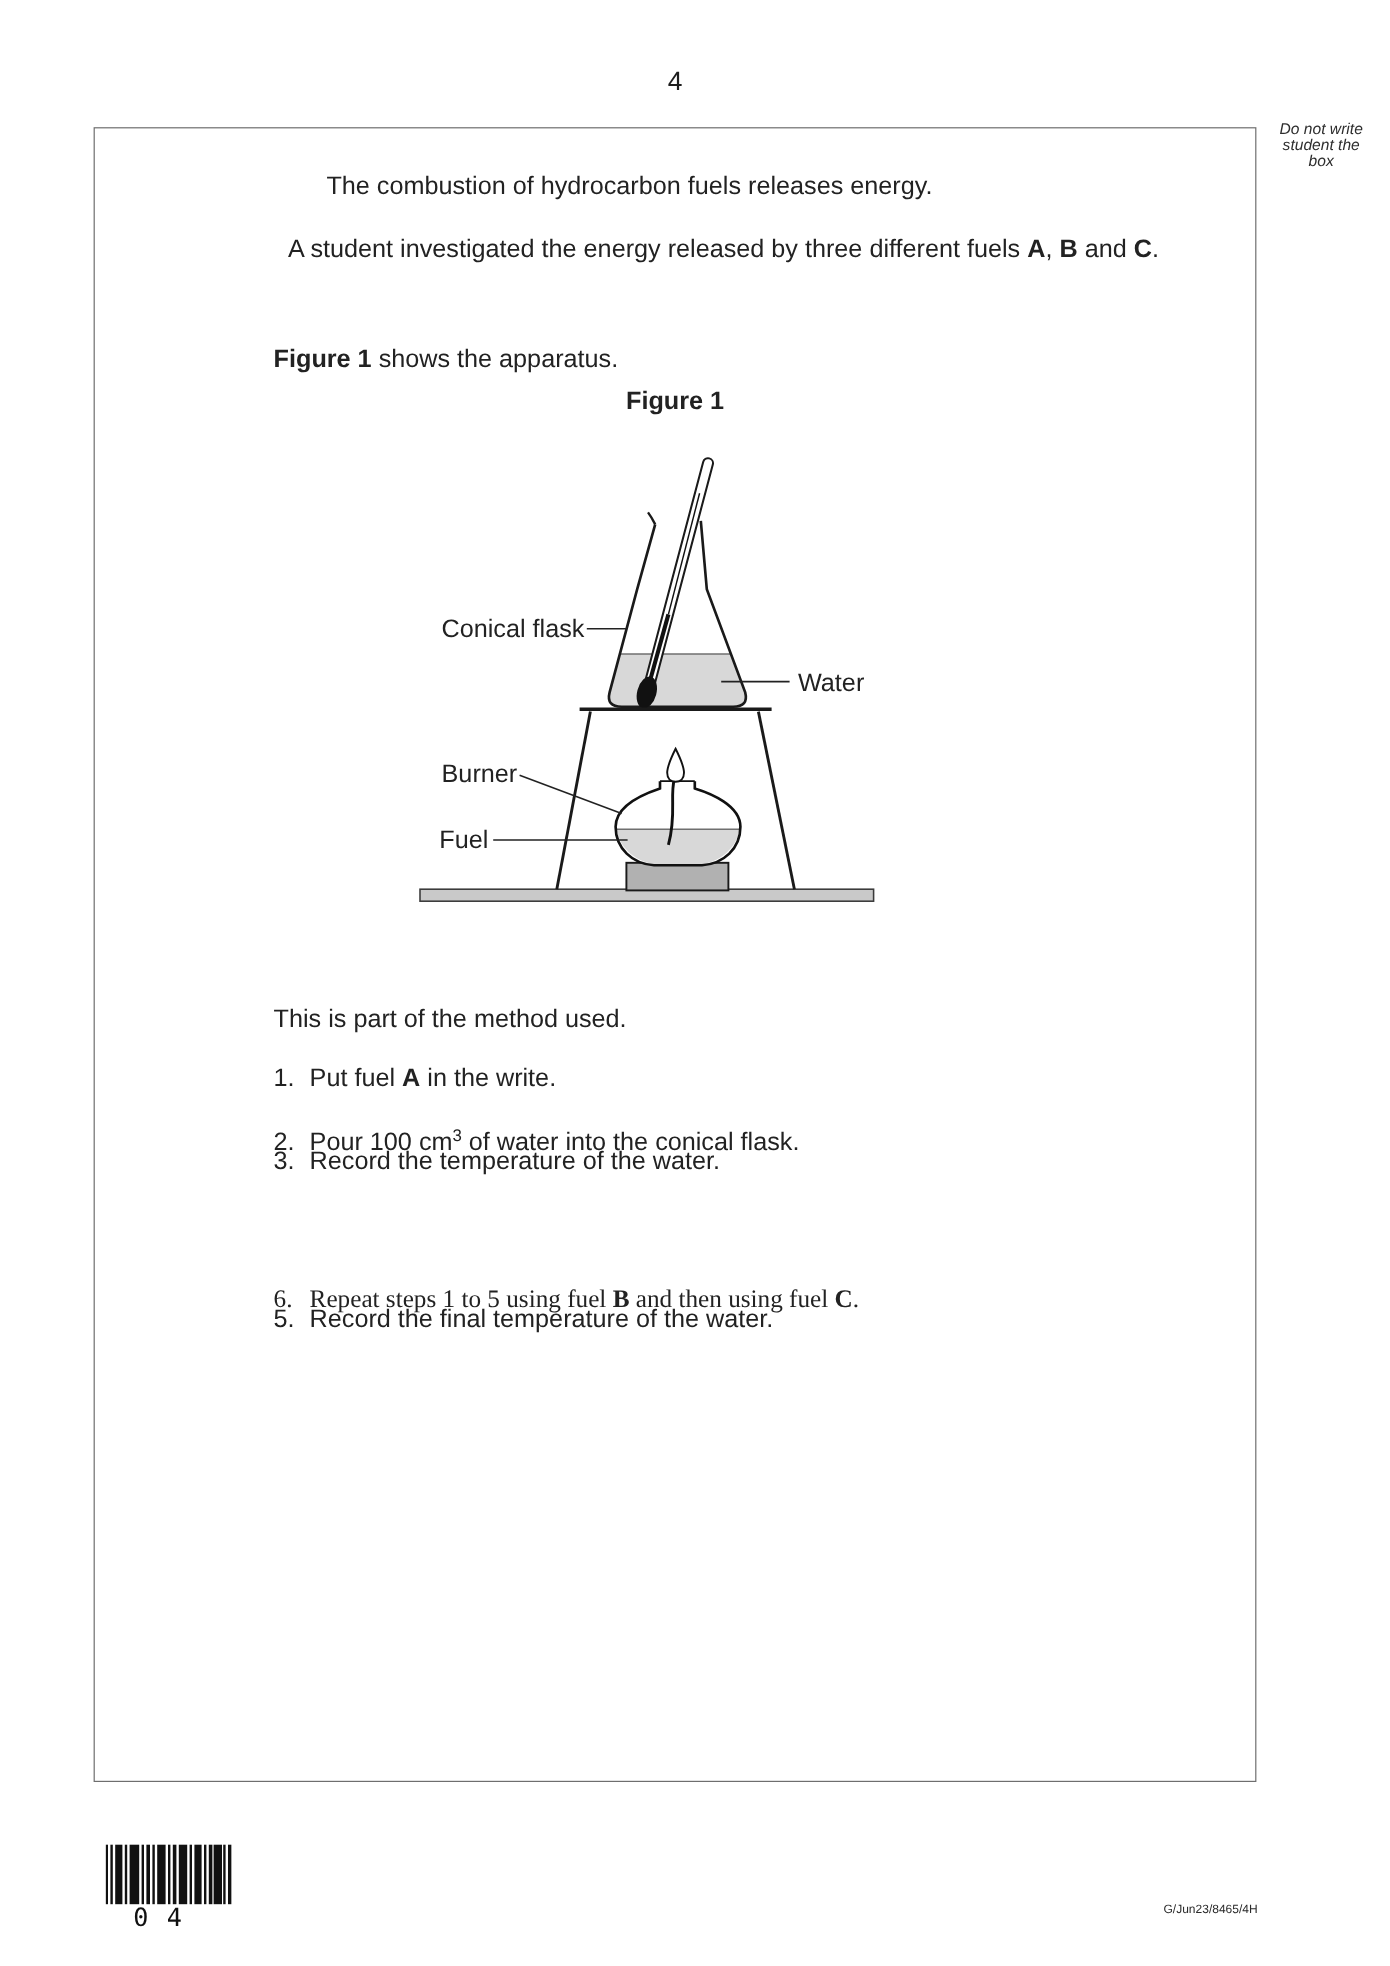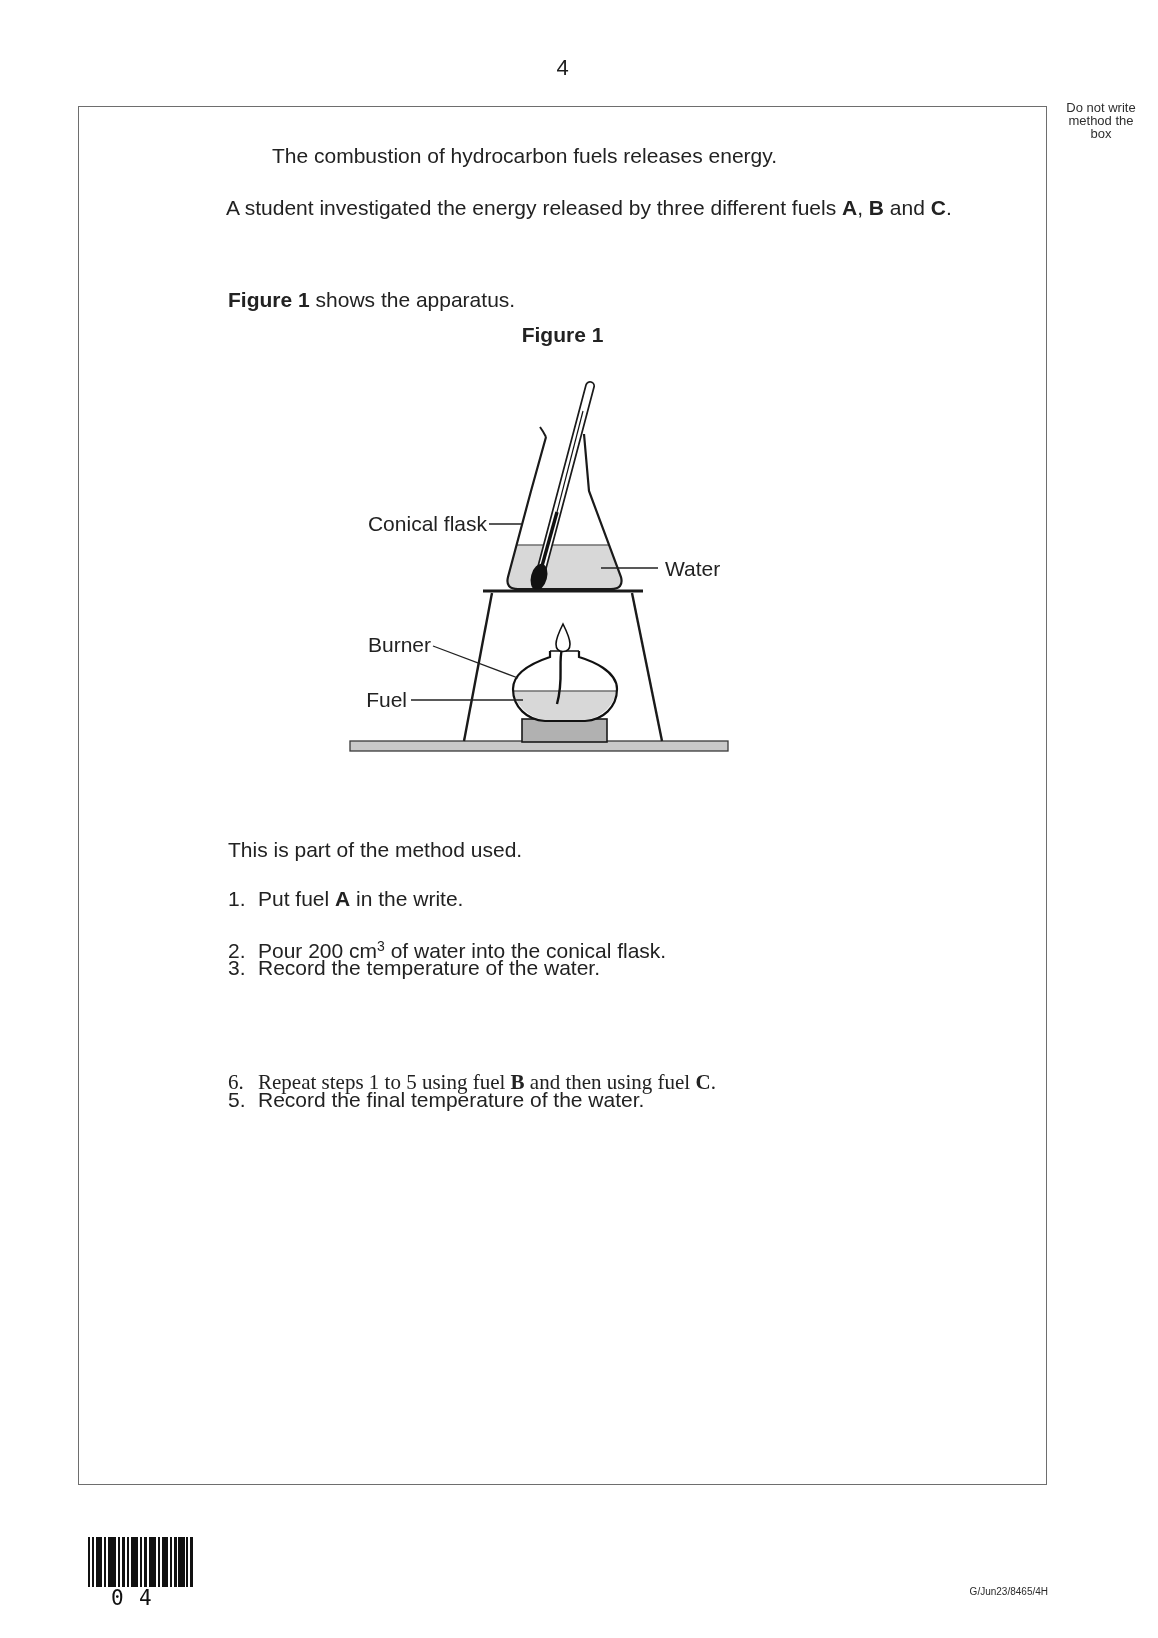--- a/index.html
+++ b/index.html
@@ -15,27 +15,27 @@
   #page-number{
     left:78px;top:57px;width:969px;
     text-align:center;font-size:22px;line-height:1;color:#1d1d1d;
   }
   #question-box{
     left:78px;top:106px;width:969px;height:1379px;
     border:1px solid #6e6e6e;background:#ffffff;box-sizing:border-box;
   }
   #margin-note{
     left:1049px;top:101px;width:104px;
-    font-size:13px;line-height:13px;
+    font-size:13px;line-height:13px;font-style:italic;
     text-align:center;color:#2e2e2e;
   }
   .body-line{font-size:21px;line-height:1;white-space:nowrap;}
   .b{font-weight:bold;}
   #p1{left:228px;top:145px;margin-left:44px;}
-  #p2{left:226px;top:197px;}
+  #p2{left:240px;top:197px;}
   #p3{left:228px;top:249px;margin-top:40px;}
   #figure-title{
     left:78px;top:324px;width:969px;text-align:center;
     font-size:21px;font-weight:bold;line-height:1;
   }
   #method-intro{left:228px;top:839px;}
   .step{left:228px;white-space:nowrap;}
   .step .num{display:inline-block;width:30px;}
   .sup{font-size:14px;vertical-align:7px;}
   #step-1{top:888px;}
@@ -64,21 +64,21 @@
 <body>
 
 <div id="page">
 
   <div id="page-number" class="abs">4</div>
 
   <div id="question-box" class="abs"></div>
 
   <div id="margin-note" class="abs">
     <div>Do not write</div>
-    <div>method the</div>
+    <div>student the</div>
     <div>box</div>
   </div>
 
   <div id="p1" class="abs body-line">The combustion of hydrocarbon fuels releases energy.</div>
 
   <div id="p2" class="abs body-line"><span>A student investigated the energy released by three different fuels </span><span class="b">A</span><span>, </span><span class="b">B</span><span> and </span><span class="b">C</span><span>.</span></div>
 
   <div id="p3" class="abs body-line"><span class="b">Figure 1</span><span> shows the apparatus.</span></div>
 
   <div id="figure-title" class="abs">Figure 1</div>
@@ -132,21 +132,21 @@
     <text class="fig-label" x="487" y="531" text-anchor="end">Conical flask</text>
     <text class="fig-label" x="665" y="576">Water</text>
     <text class="fig-label" x="431" y="652" text-anchor="end">Burner</text>
     <text class="fig-label" x="407" y="707" text-anchor="end">Fuel</text>
   </svg>
 
   <div id="method-intro" class="abs body-line">This is part of the method used.</div>
 
   <div id="step-1" class="abs body-line step"><span class="num">1.</span><span>Put fuel </span><span class="b">A</span><span> in the write.</span></div>
 
-  <div id="step-2" class="abs body-line step"><span class="num">2.</span><span>Pour 200 cm</span><span class="sup">3</span><span> of water into the conical flask.</span></div>
+  <div id="step-2" class="abs body-line step"><span class="num">2.</span><span>Pour 100 cm</span><span class="sup">3</span><span> of water into the conical flask.</span></div>
 
   <div id="step-3" class="abs body-line step"><span class="num">3.</span><span>Record the temperature of the water.</span></div>
 
 
   <div id="step-5" class="abs body-line step"><span class="num">5.</span><span>Record the final temperature of the water.</span></div>
 
   <div id="step-6" class="abs body-line step"><span class="num">6.</span><span>Repeat steps 1 to 5 using fuel </span><span class="b">B</span><span> and then using fuel </span><span class="b">C</span><span>.</span></div>
 
   <svg id="barcode-svg" class="abs" width="105" height="50" viewBox="0 0 105 50" xmlns="http://www.w3.org/2000/svg">
     <g fill="#111">

